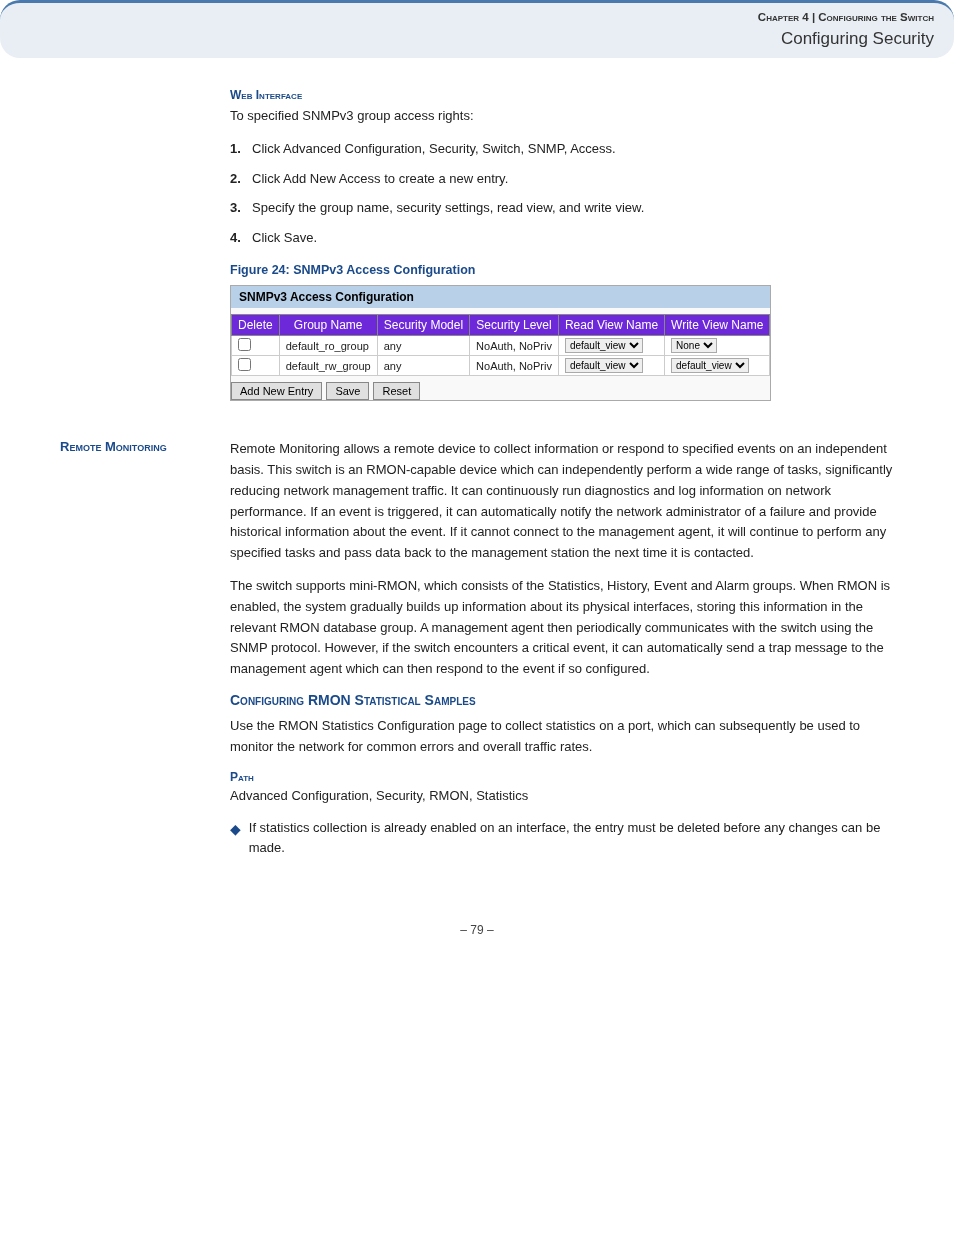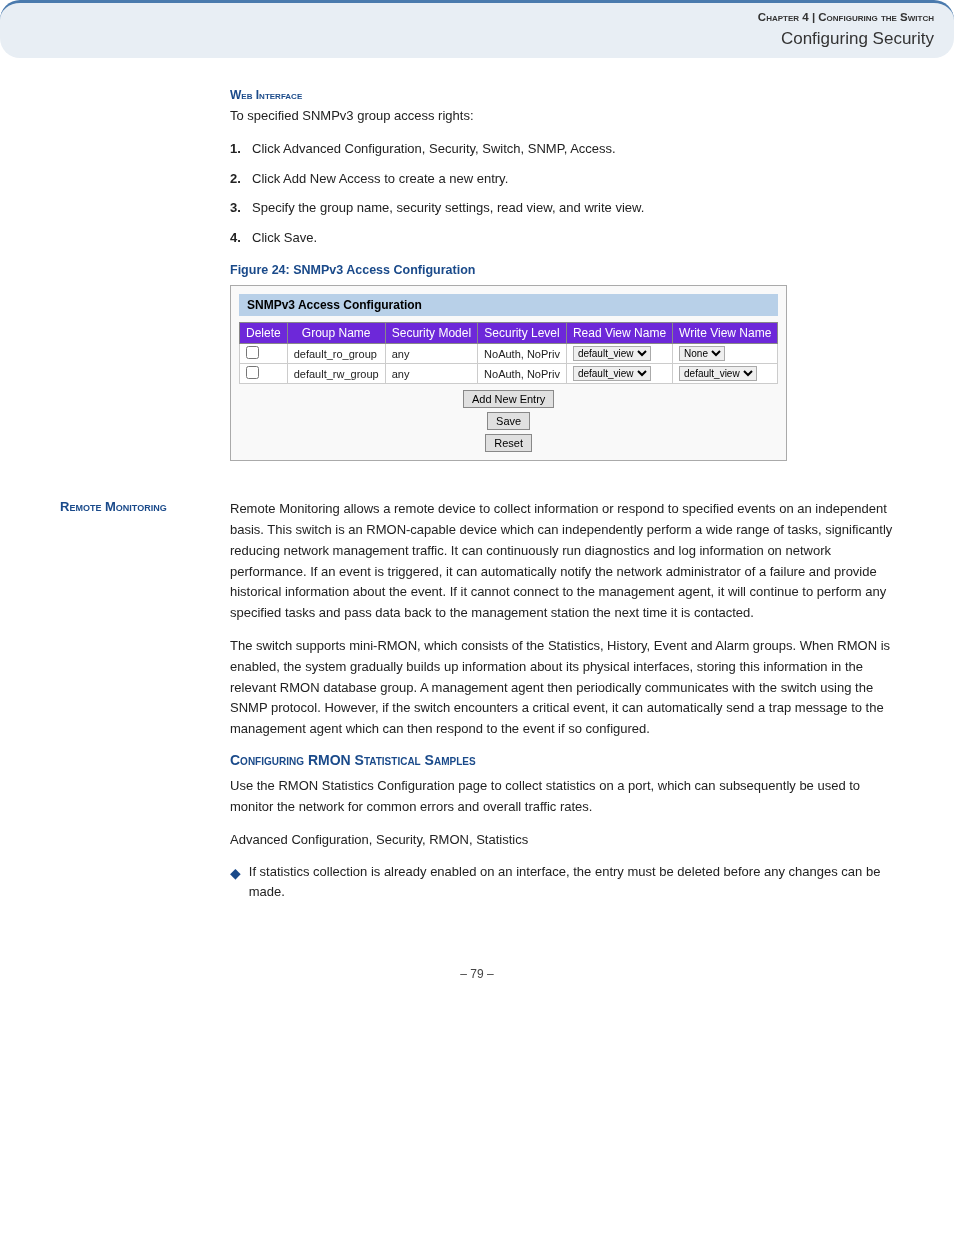--- a/index.html
+++ b/index.html
@@ -93,21 +93,20 @@
     .figure-label {
       font-weight: bold;
       font-size: 12.5px;
       color: #1a4a8a;
       margin-bottom: 8px;
     }
 
     
     .snmp-table-container {
       border: 1px solid #aaaaaa;
-      padding: 8px;
       background: #f9f9f9;
       display: inline-block;
       min-width: 540px;
       margin-bottom: 20px;
     }
     .snmp-table-title {
       background: #b8d0e8;
       font-weight: bold;
       font-size: 12px;
       padding: 4px 8px;
@@ -136,21 +135,20 @@
       font-size: 11px;
     }
     .snmp-table tr:nth-child(odd) td {
       background: #ffffff;
     }
     .snmp-buttons {
       margin-top: 6px;
       display: flex;
       gap: 4px;
       align-items: center;
-      flex-direction: column;
     }
     .snmp-btn {
       font-size: 11px;
       padding: 2px 8px;
       border: 1px solid #888;
       background: #e0e0e0;
       cursor: pointer;
     }
 
     
@@ -325,20 +323,21 @@
     <div class="rm-label">Remote Monitoring</div>
     <div class="rm-body">
       <p>Remote Monitoring allows a remote device to collect information or respond to specified events on an independent basis. This switch is an RMON-capable device which can independently perform a wide range of tasks, significantly reducing network management traffic. It can continuously run diagnostics and log information on network performance. If an event is triggered, it can automatically notify the network administrator of a failure and provide historical information about the event. If it cannot connect to the management agent, it will continue to perform any specified tasks and pass data back to the management station the next time it is contacted.</p>
       <p>The switch supports mini-RMON, which consists of the Statistics, History, Event and Alarm groups. When RMON is enabled, the system gradually builds up information about its physical interfaces, storing this information in the relevant RMON database group. A management agent then periodically communicates with the switch using the SNMP protocol. However, if the switch encounters a critical event, it can automatically send a trap message to the management agent which can then respond to the event if so configured.</p>
 
       <div class="sub-section-heading">
         <span>Configuring RMON Statistical Samples</span>
       </div>
       <p class="intro-text">Use the RMON Statistics Configuration page to collect statistics on a port, which can subsequently be used to monitor the network for common errors and overall traffic rates.</p>
 
+      <div class="path-heading">Path</div>
       <p class="path-text">Advanced Configuration, Security, RMON, Statistics</p>
 
       <ul class="bullet-list">
         <li>
           <span class="bullet-diamond">◆</span>
           <span>If statistics collection is already enabled on an interface, the entry must be deleted before any changes can be made.</span>
         </li>
       </ul>
     </div>
   </div>

